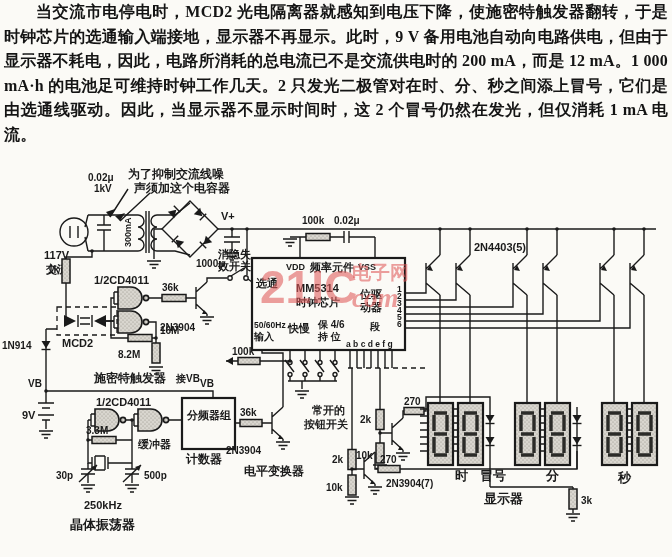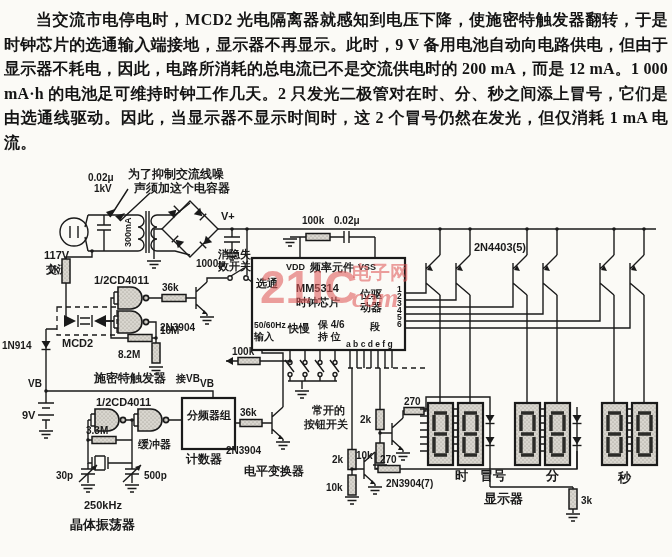--- a/index.html
+++ b/index.html
@@ -1,18 +1,18 @@
 <!DOCTYPE html>
 <html><head>
 <meta charset="utf-8">
 <style>
   html,body{margin:0;padding:0;}
   body{width:672px;height:557px;background:#fbfaf6;position:relative;overflow:hidden;
        font-family:"Liberation Sans",sans-serif;color:#1a1a1a;}
-  .doc-text{position:absolute;top:8px;left:4px;width:664px;}
+  .doc-text{position:absolute;top:0;left:4px;width:664px;}
   .doc-text p{margin:0;text-indent:2em;text-align:justify;
       font:600 16px/24.6px "Liberation Serif",serif;letter-spacing:.2px;color:#141414;}
   svg{position:absolute;top:157px;left:0;}
   svg text{font-family:"Liberation Sans",sans-serif;fill:#1a1a1a;font-weight:700;}
   .w{stroke:#1a1a1a;stroke-width:1.4;fill:none;}
   .dash{stroke:#1a1a1a;stroke-width:1.3;fill:none;stroke-dasharray:5 4;}
   .res{fill:url(#stip);stroke:#1a1a1a;stroke-width:1.5;}
   .gate{fill:url(#stip);stroke:#1a1a1a;stroke-width:1.6;}
   .disp7{fill:url(#stip);stroke:#1a1a1a;stroke-width:2.2;}
   .box{fill:none;stroke:#1a1a1a;stroke-width:2.2;}

